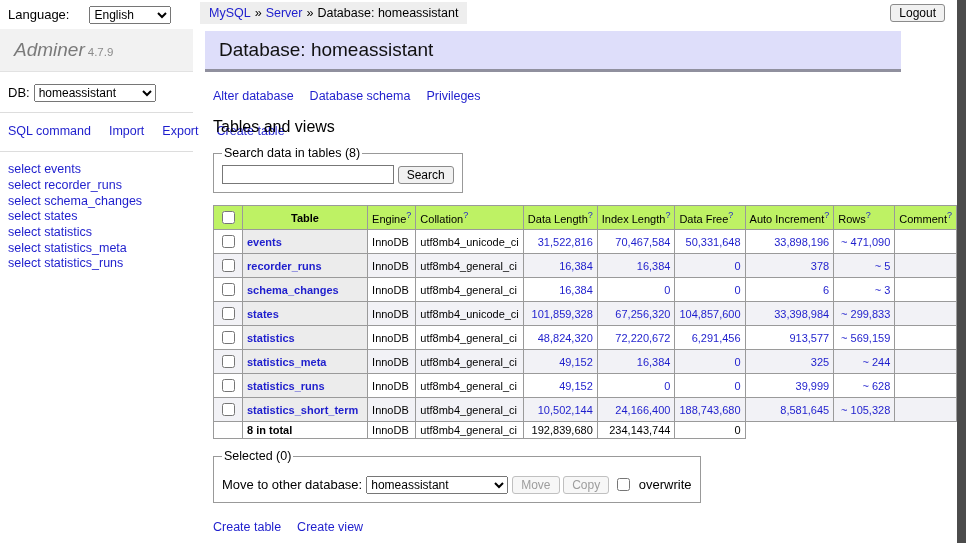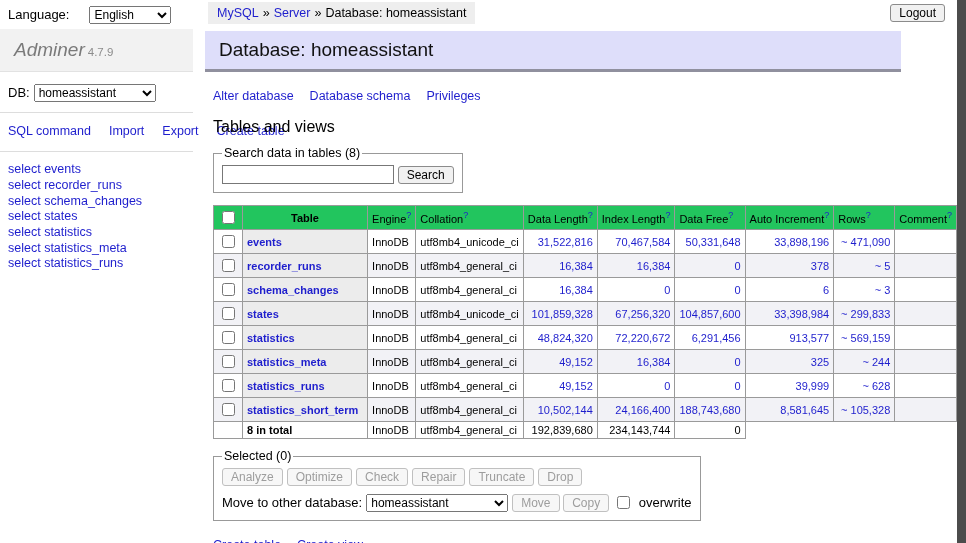--- a/index.html
+++ b/index.html
@@ -23,21 +23,21 @@
   .db-row select { width:122px; font-size:12px; margin-left:4px; }
   .side-cmds { padding:8px 8px 10px 8px; border-bottom:1px solid #ddd; line-height:1.55; }
   .side-cmds a { margin-right:18px; font-size:12.5px; white-space:nowrap; }
   .side-tables { padding:10px 8px; }
   .side-tables a { display:block; font-size:12.5px; line-height:1.25; }
 
   
   #content { position:absolute; left:193px; top:0; width:764px; height:543px; }
   #logout-btn { position:absolute; top:4px; right:12px; }
   .crumb {
-    display:inline-block; margin:2px 0 0 15px; padding:4px 9px; background:#eee; font-size:12.5px;
+    display:inline-block; margin:2px 0 0 7px; padding:4px 9px; background:#eee; font-size:12.5px;
   }
   .crumb .sep { color:#000; margin:0 4px; }
   h2.page-title {
     margin:7px 0 0 12px; width:696px; padding:8px 14px; background:#dedefa;
     border-bottom:3px solid #90909e; font-size:19px; font-weight:normal; color:#111;
   }
   .links-row { margin:17px 0 0 20px; font-size:12.5px; }
   .links-row a { margin-right:16px; }
   h3.section { margin:15px 0 0 20px; font-size:16px; font-weight:normal; }
 
@@ -47,21 +47,21 @@
 
   button {
     font-family:"Liberation Sans", sans-serif; font-size:12px; padding:1px 8px;
     background:#f1f1f1; border:1px solid #8b8b8b; border-radius:3px; color:#000; cursor:pointer;
   }
   button:disabled { color:#9d9d9d; border-color:#c0c0c0; background:#f7f7f7; cursor:default; }
 
   
   table.db-tables { border-collapse:collapse; margin:12px 0 0 20px; font-size:11px; }
   .db-tables th, .db-tables td { border:1px solid #9a9a9a; padding:2px 4px; white-space:nowrap; }
-  .db-tables thead th, .db-tables thead td { background:#22c55e; font-weight:normal; text-align:left; }
+  .db-tables thead th, .db-tables thead td { background:#bef264; font-weight:normal; text-align:left; }
   .db-tables thead th.tbl-col { font-weight:bold; text-align:center; }
   .db-tables thead .chk-col { text-align:center; }
   .db-tables sup a { font-size:9px; }
   .db-tables tbody th { background:#ececec; text-align:left; }
   .db-tables tbody th a { font-weight:bold; }
   .db-tables tr.stripe td { background:#f2f2f6; }
   .db-tables td.num { text-align:right; }
   .db-tables td.chk { text-align:center; }
   .db-tables tr.total td, .db-tables tr.total th { background:#fff; color:#000; }
   .db-tables tr.total th { font-weight:bold; background:#fff; }
@@ -246,21 +246,20 @@
           <td>utf8mb4_general_ci</td>
           <td class="num">192,839,680</td>
           <td class="num">234,143,744</td>
           <td class="num">0</td>
         </tr>
       </tbody>
   </table>
 
   <fieldset>
     <legend>Selected (0)</legend>
-    <div class="sel-btns" id="sel-btns"><button disabled="">Analyze</button><button disabled="">Optimize</button><button disabled="">Check</button><button disabled="">Repair</button><button disabled="">Truncate</button><button disabled="">Drop</button></div>
     <div class="move-row">
       <span>Move to other database:</span><select id="move-select"><option>homeassistant</option></select><button disabled="">Move</button>
       <button disabled="">Copy</button>
       <input type="checkbox" id="overwrite-cb" style=""><label for="overwrite-cb">overwrite</label>
     </div>
   </fieldset>
 
   <div class="links-row" id="bottom-links"><a>Create table</a><a>Create view</a></div>
 
   

